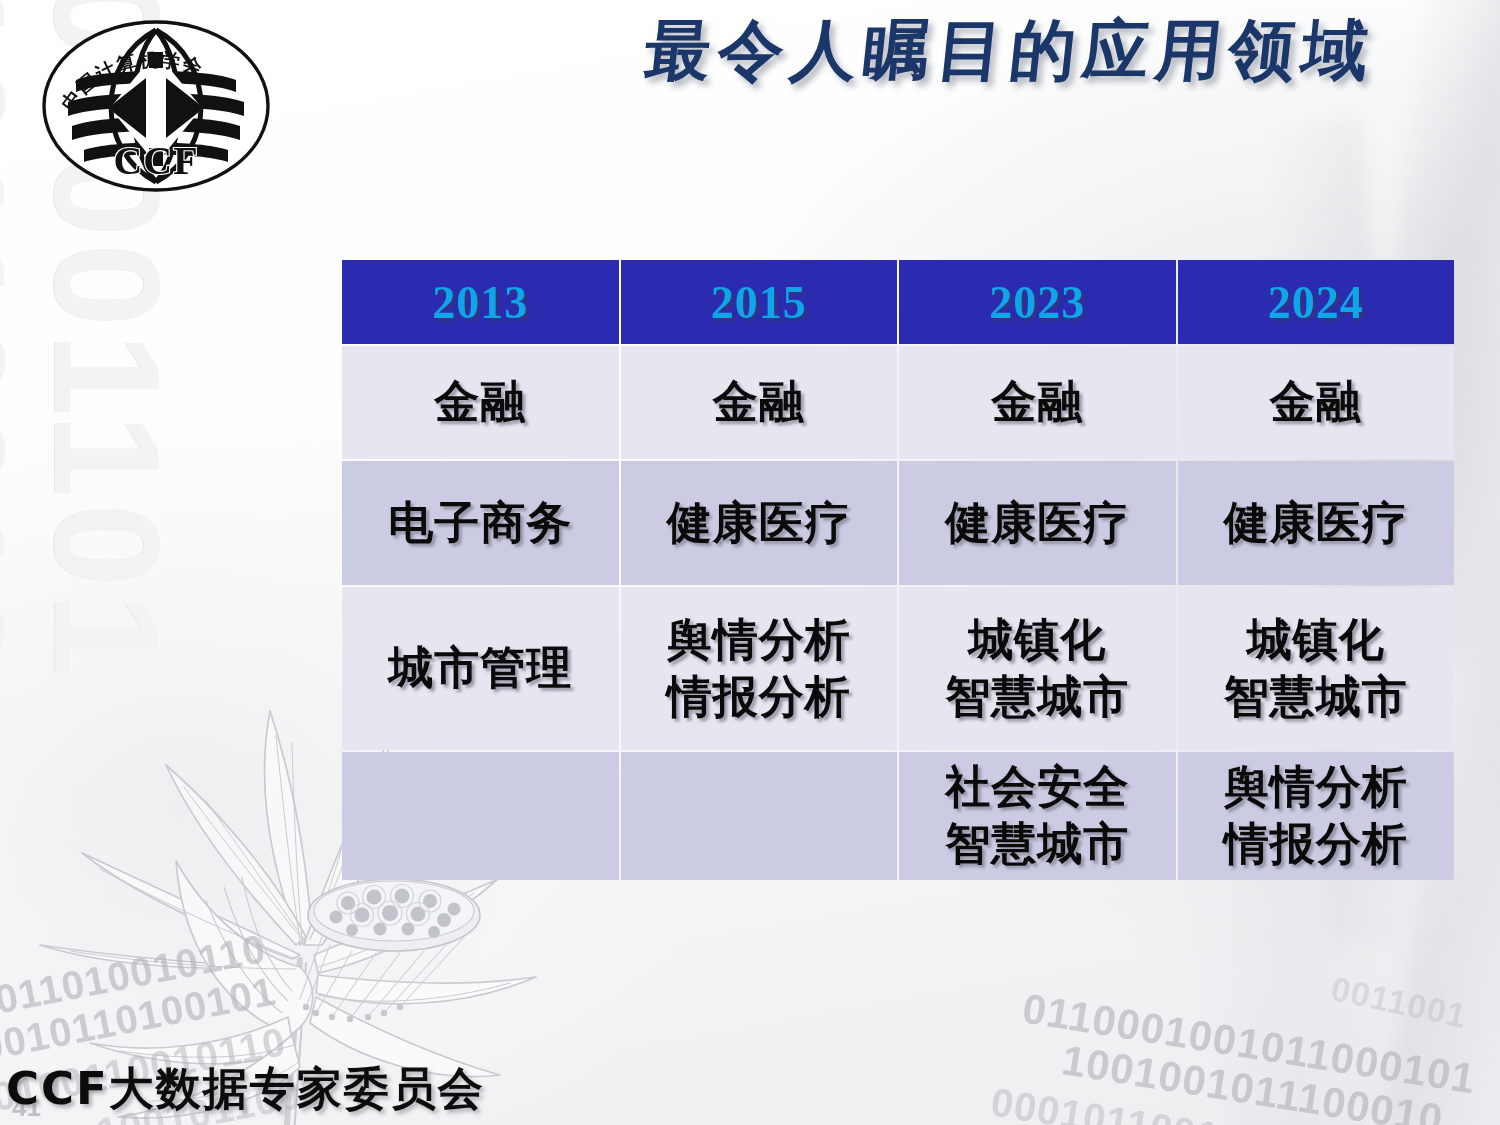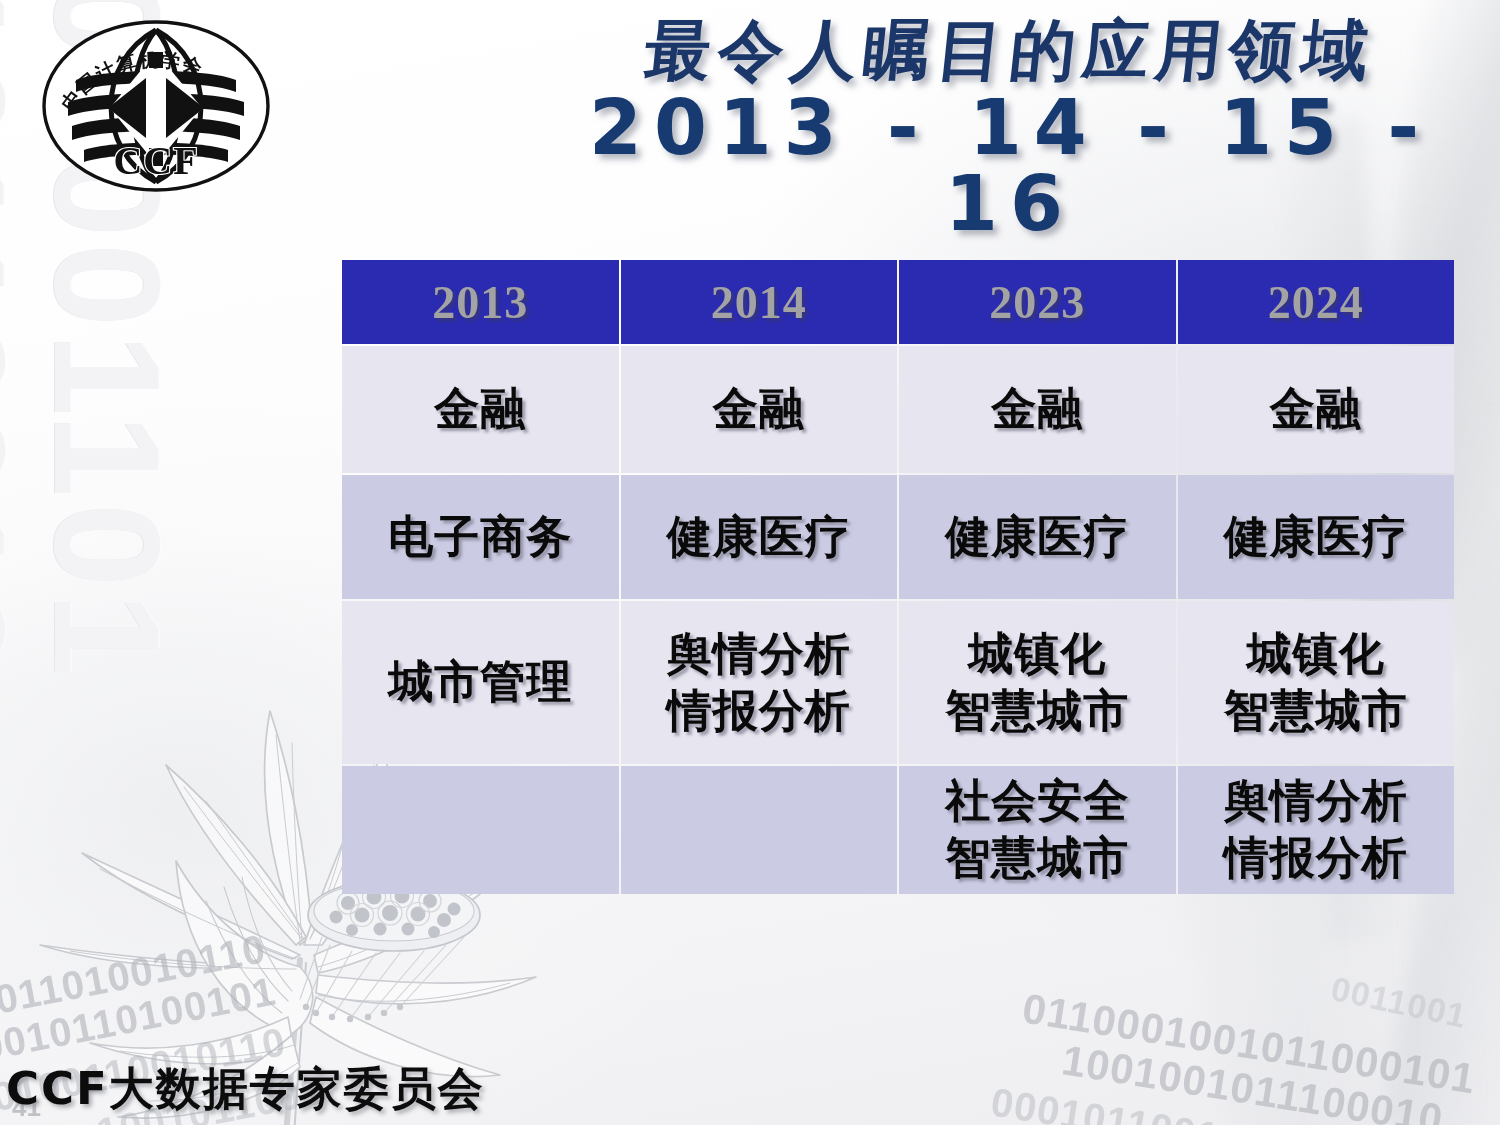--- a/index.html
+++ b/index.html
@@ -141,42 +141,42 @@
     table-layout: fixed;
   }
   table.grid th,
   table.grid td {
     text-align: center;
     vertical-align: middle;
     padding: 0;
   }
   table.grid th {
     background: #2b2bb1;
-    color: #a3a3a3;
+    color: #0ea5e9;
     height: 84px;
     font-family: "Liberation Serif", "DejaVu Serif", serif;
     font-size: 46px;
     font-weight: 700;
     letter-spacing: 1px;
     text-shadow: 3px 3px 3px rgba(60,60,90,0.55);
   }
   table.grid td {
     font-family: "DejaVu Sans", "Liberation Sans", sans-serif;
     font-size: 45px;
     font-weight: 700;
     color: #0a0a0a;
     line-height: 1.26;
     text-shadow: 3px 3px 3px rgba(130,130,145,0.75);
     letter-spacing: 1px;
   }
   tr.band-a td { background: #cbcce4; }
   tr.band-b td { background: #e6e5f0; }
 
   tr.r1 td { height: 160px; }
-  tr.r2 td { height: 127px; }
+  tr.r2 td { height: 113px; }
   tr.r3 td { height: 124px; }
   tr.r4 td { height: 163px; }
   tr.r5 td { height: 128px; }
 
   td .ln { display: block; }
 
   
   .footer-brand {
     position: absolute;
     left: 6px;
@@ -343,29 +343,28 @@
 
     <text font-family="'DejaVu Sans','Liberation Sans',sans-serif" font-size="19" font-weight="700" fill="#111111" letter-spacing="2">
       <textPath href="#arcPath" startOffset="4%">中国计算机学会</textPath>
     </text>
 
     <text x="122" y="158" text-anchor="middle" font-family="'Liberation Serif','DejaVu Serif',serif" font-size="40" font-weight="700" fill="#111111" stroke="#ffffff" stroke-width="2.2" paint-order="stroke" letter-spacing="1">CCF</text>
   </svg>
 
   <div class="title-block">
     <div class="title-line1">最令人瞩目的应用领域</div>
-    <div class="title-line2">2013 - 14 - 15 - 16</div>
   </div>
 
   <div class="table-wrap">
     <table class="grid">
       <thead>
         <tr>
           <th>2013</th>
-          <th>2014</th>
+          <th>2015</th>
           <th>2023</th>
           <th>2024</th>
         </tr>
       </thead>
       <tbody>
 
         <tr class="band-b r2">
           <td>
             <span class="ln">金融</span>
           </td>

